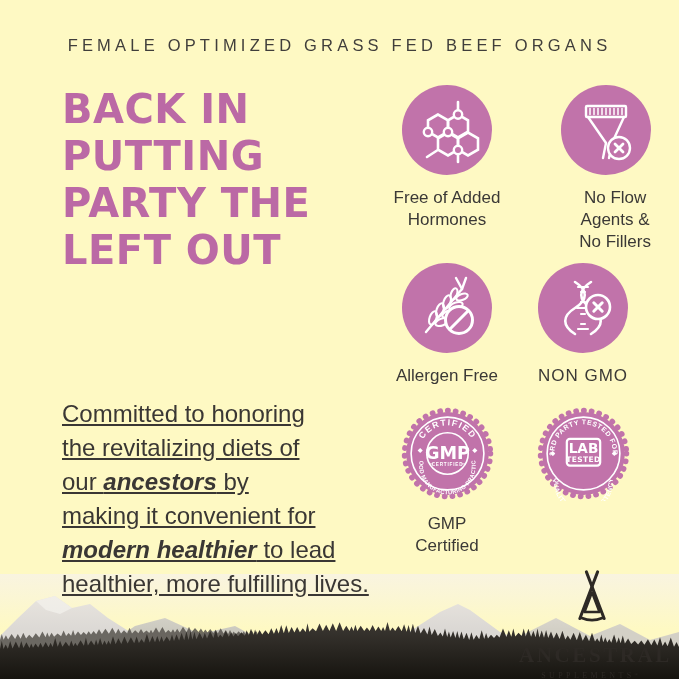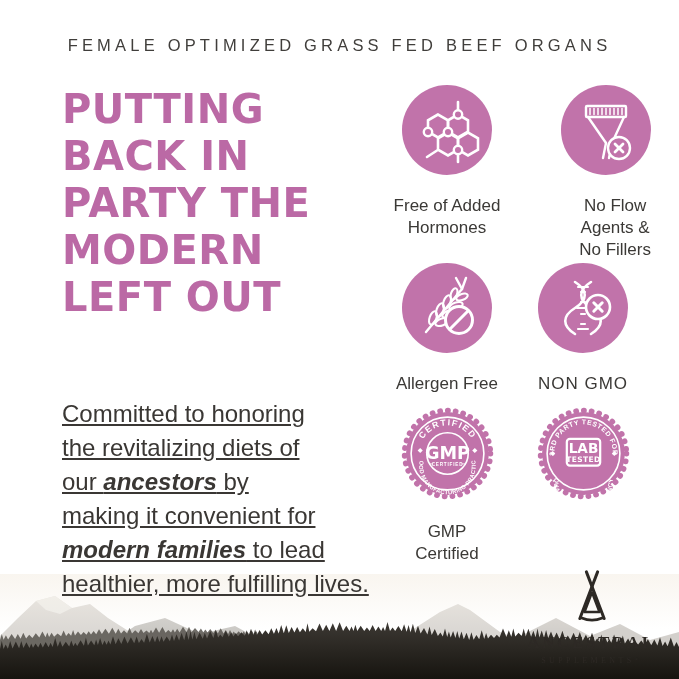--- a/index.html
+++ b/index.html
@@ -1,67 +1,66 @@
 <!DOCTYPE html>
 <html><head>
 <meta charset="utf-8">
 <style>
   html,body{margin:0;padding:0;background:#e8e4dc;}
-  #stage{position:relative;width:679px;height:679px;background:#ffffff;overflow:hidden;
+  #stage{position:relative;width:679px;height:679px;background:#fef9c3;overflow:hidden;
          font-family:"Liberation Sans",sans-serif;}
   
   .top-header{position:absolute;top:36px;left:0;right:0;text-align:center;
     font-size:16.5px;letter-spacing:4.2px;color:#403e3b;font-weight:400;}
   
   .headline{position:absolute;left:62px;top:86px;font-family:"DejaVu Sans",sans-serif;
     font-weight:bold;font-size:40px;line-height:47px;letter-spacing:.5px;color:#bb69a5;}
   
   .copy{position:absolute;left:62px;top:397px;width:370px;font-size:24px;line-height:34px;
     color:#3a3734;z-index:3;text-decoration:underline;}
   .copy .line{display:block;white-space:nowrap;}
   .copy .bi{font-weight:bold;font-style:italic;}
   
   .cell{position:absolute;width:136px;display:flex;flex-direction:column;align-items:center;}
-  .cell .label{margin-top:20px;text-align:center;font-size:17px;line-height:22px;color:#3b3936;}
+  .cell .label{margin-top:12px;text-align:center;font-size:17px;line-height:22px;color:#3b3936;}
   .cell .label div{white-space:nowrap;}
   .ls1{letter-spacing:1px;}
   .icon-circle{width:90px;height:90px;display:block;}
   .badge-svg{width:95px;height:95px;display:block;}
   
   .logo{position:absolute;left:519px;top:570px;width:145px;text-align:center;color:#2d2925;z-index:4;}
   .logo svg{display:block;margin:0 auto;}
-  .logo-name{font-family:"Liberation Serif",serif;font-size:17px;letter-spacing:2.6px;
-    margin-top:7px;font-weight:600;white-space:nowrap;}
+  .logo-name{font-family:"Liberation Serif",serif;font-size:21px;letter-spacing:2.6px;
+    margin-top:17px;font-weight:600;white-space:nowrap;}
   .logo-sub{font-family:"Liberation Serif",serif;font-size:8px;letter-spacing:3.4px;
     margin-top:3px;white-space:nowrap;}
   .logo-sub sup{font-size:5px;vertical-align:2px;}
   
   .mountains{position:absolute;left:0;bottom:0;width:679px;height:105px;z-index:1;}
 </style>
 </head>
 <body>
 
 <div id="stage">
 
   <div class="top-header">FEMALE OPTIMIZED GRASS FED BEEF ORGANS</div>
 
   <div class="headline">
+    <div>BACK IN</div>
     <div>PUTTING</div>
-    <div>BACK IN</div>
     <div>PARTY THE</div>
-    <div>MODERN</div>
     <div>LEFT OUT</div>
   </div>
 
   <div class="copy">
     <span class="line"><span>Committed to honoring</span></span>
     <span class="line"><span>the revitalizing diets of</span></span>
     <span class="line"><span>our </span><span class="bi">ancestors</span><span> by</span></span>
     <span class="line"><span>making it convenient for</span></span>
-    <span class="line"><span class="bi">modern families</span><span> to lead</span></span>
+    <span class="line"><span class="bi">modern healthier</span><span> to lead</span></span>
     <span class="line"><span>healthier, more fulfilling lives.</span></span>
   </div>
 
   <div class="cell" style="left:379px;top:85px;">
     <svg class="icon-circle" viewBox="0 0 90 90">
       <circle cx="45" cy="45" r="45" fill="#c173aa"></circle>
       <g fill="none" stroke="#fff" stroke-width="2.6" stroke-linecap="round">
         <polygon points="36,29.5 26,35.25 26,46.75 36,52.5 46,46.75 46,35.25"></polygon>
         <polygon points="56,29.5 46,35.25 46,46.75 56,52.5 66,46.75 66,35.25"></polygon>
         <polygon points="46,47.5 36,53.25 36,64.75 46,70.5 56,64.75 56,53.25"></polygon>

